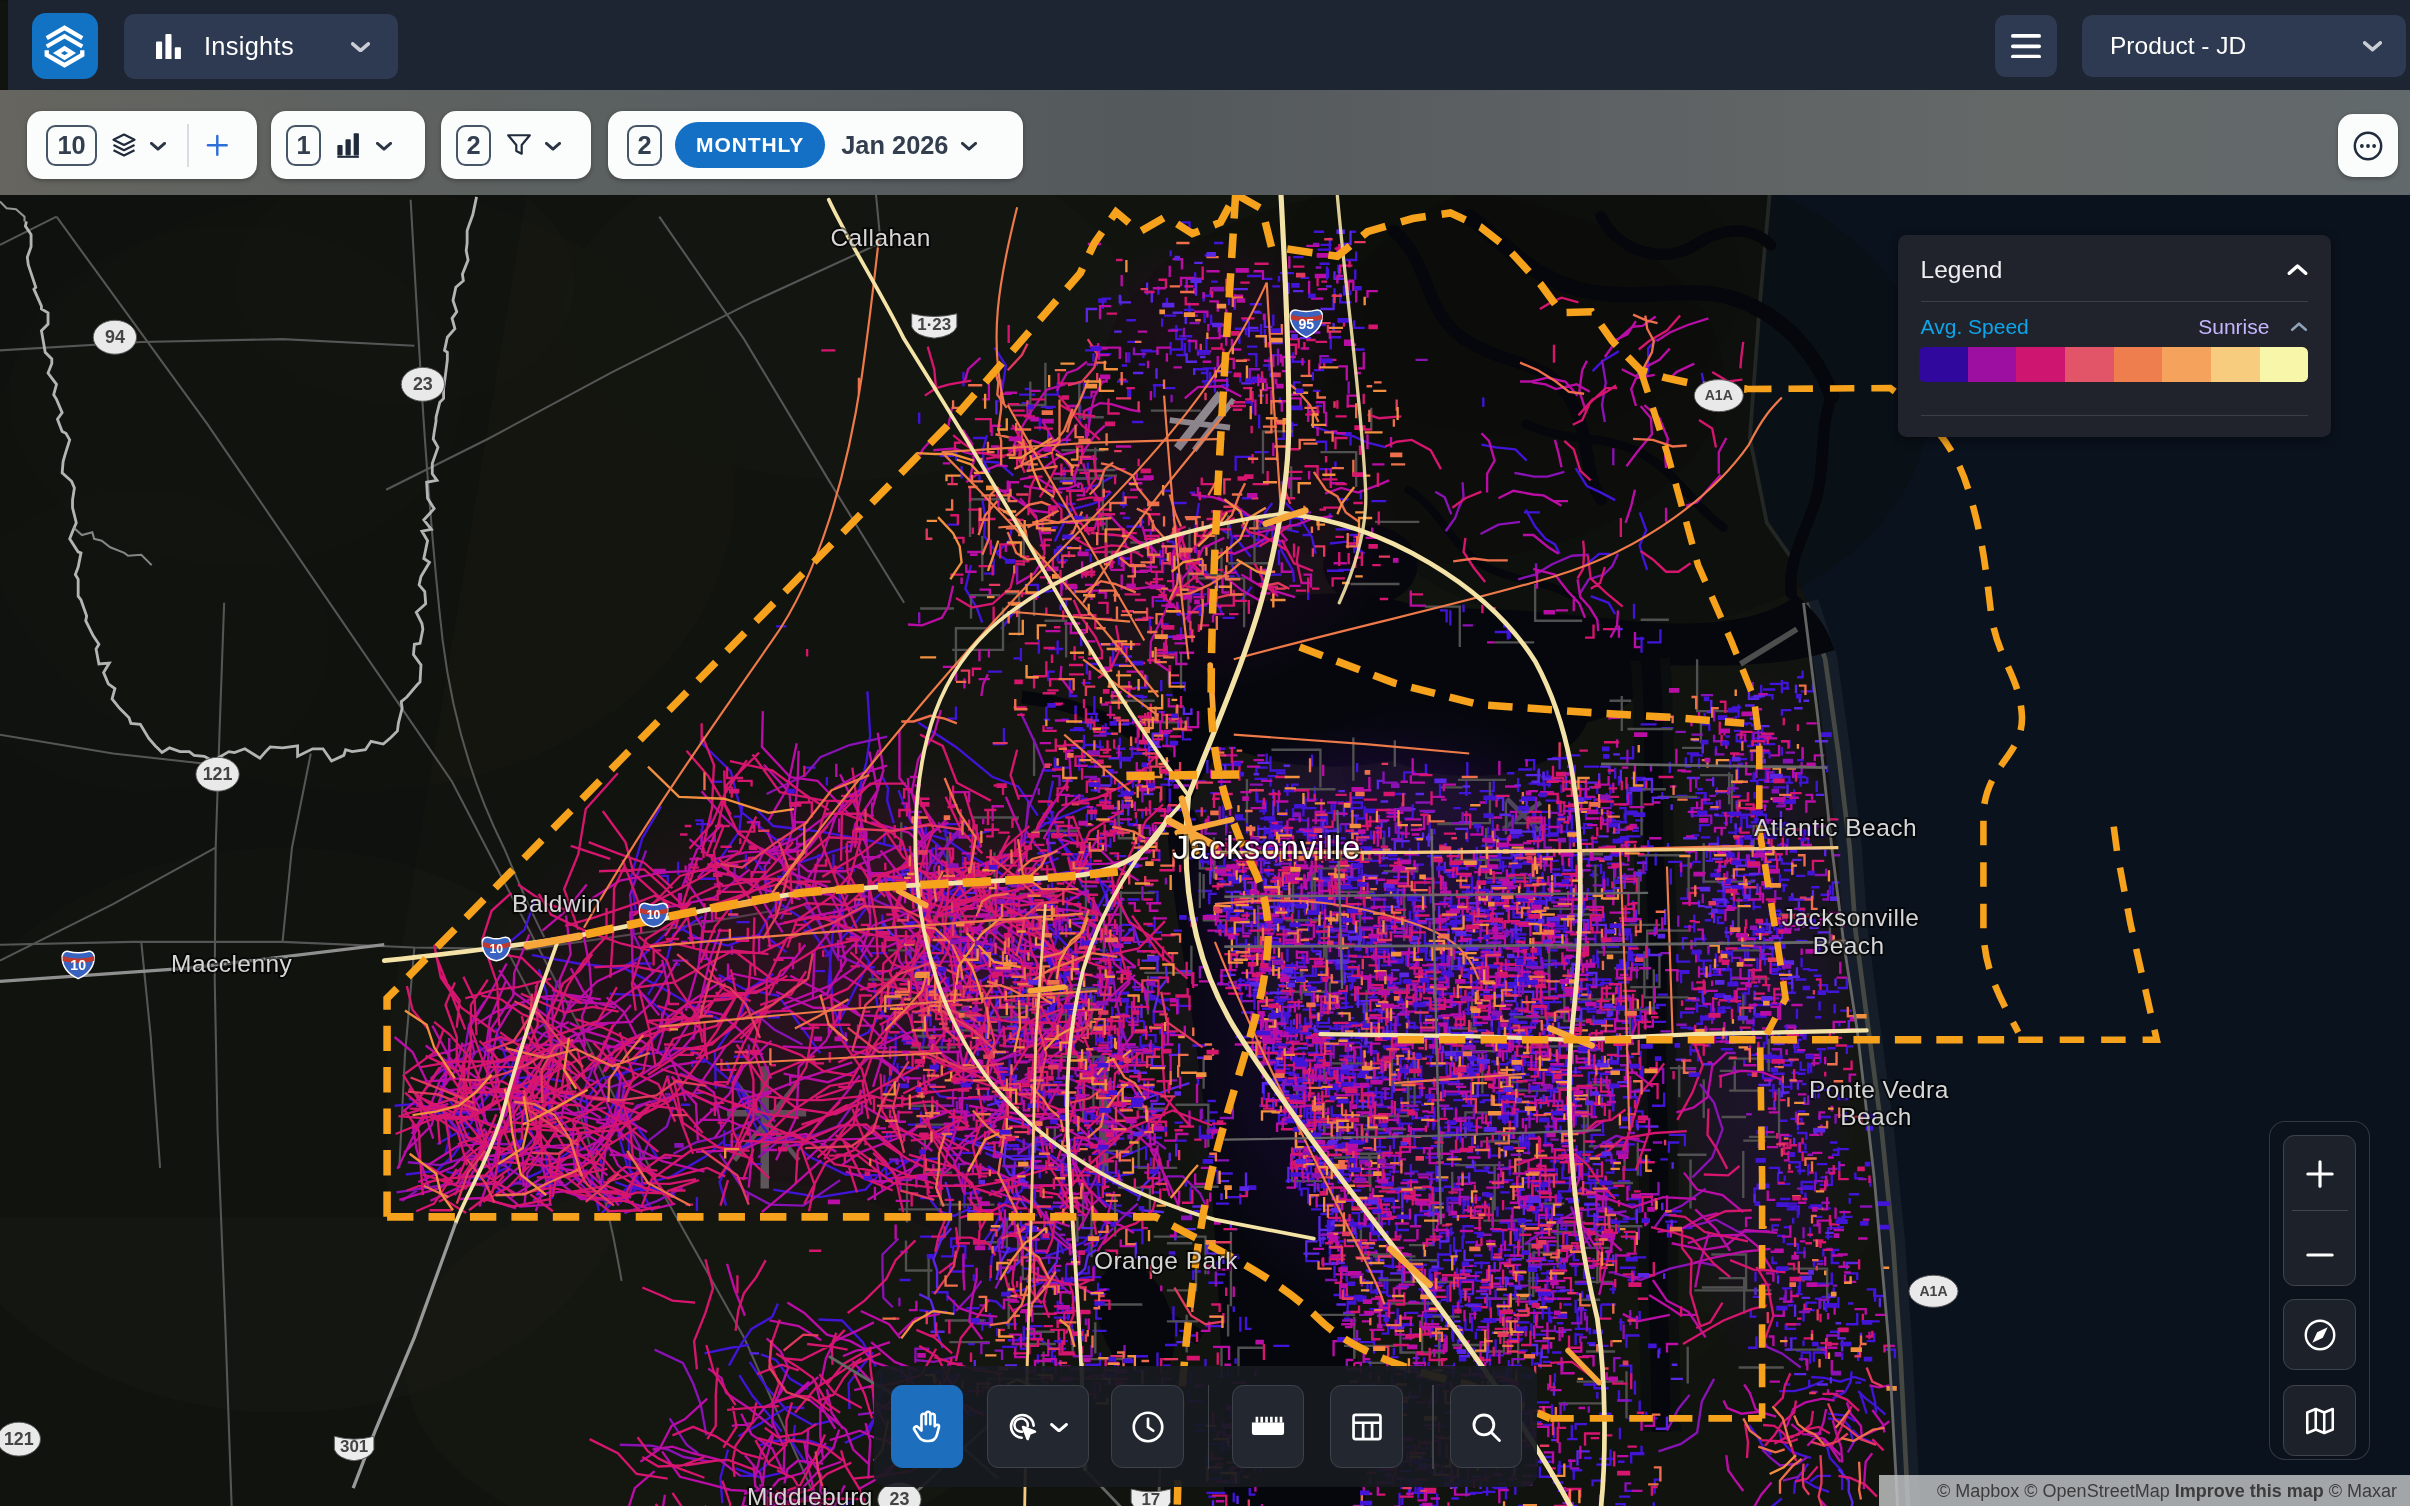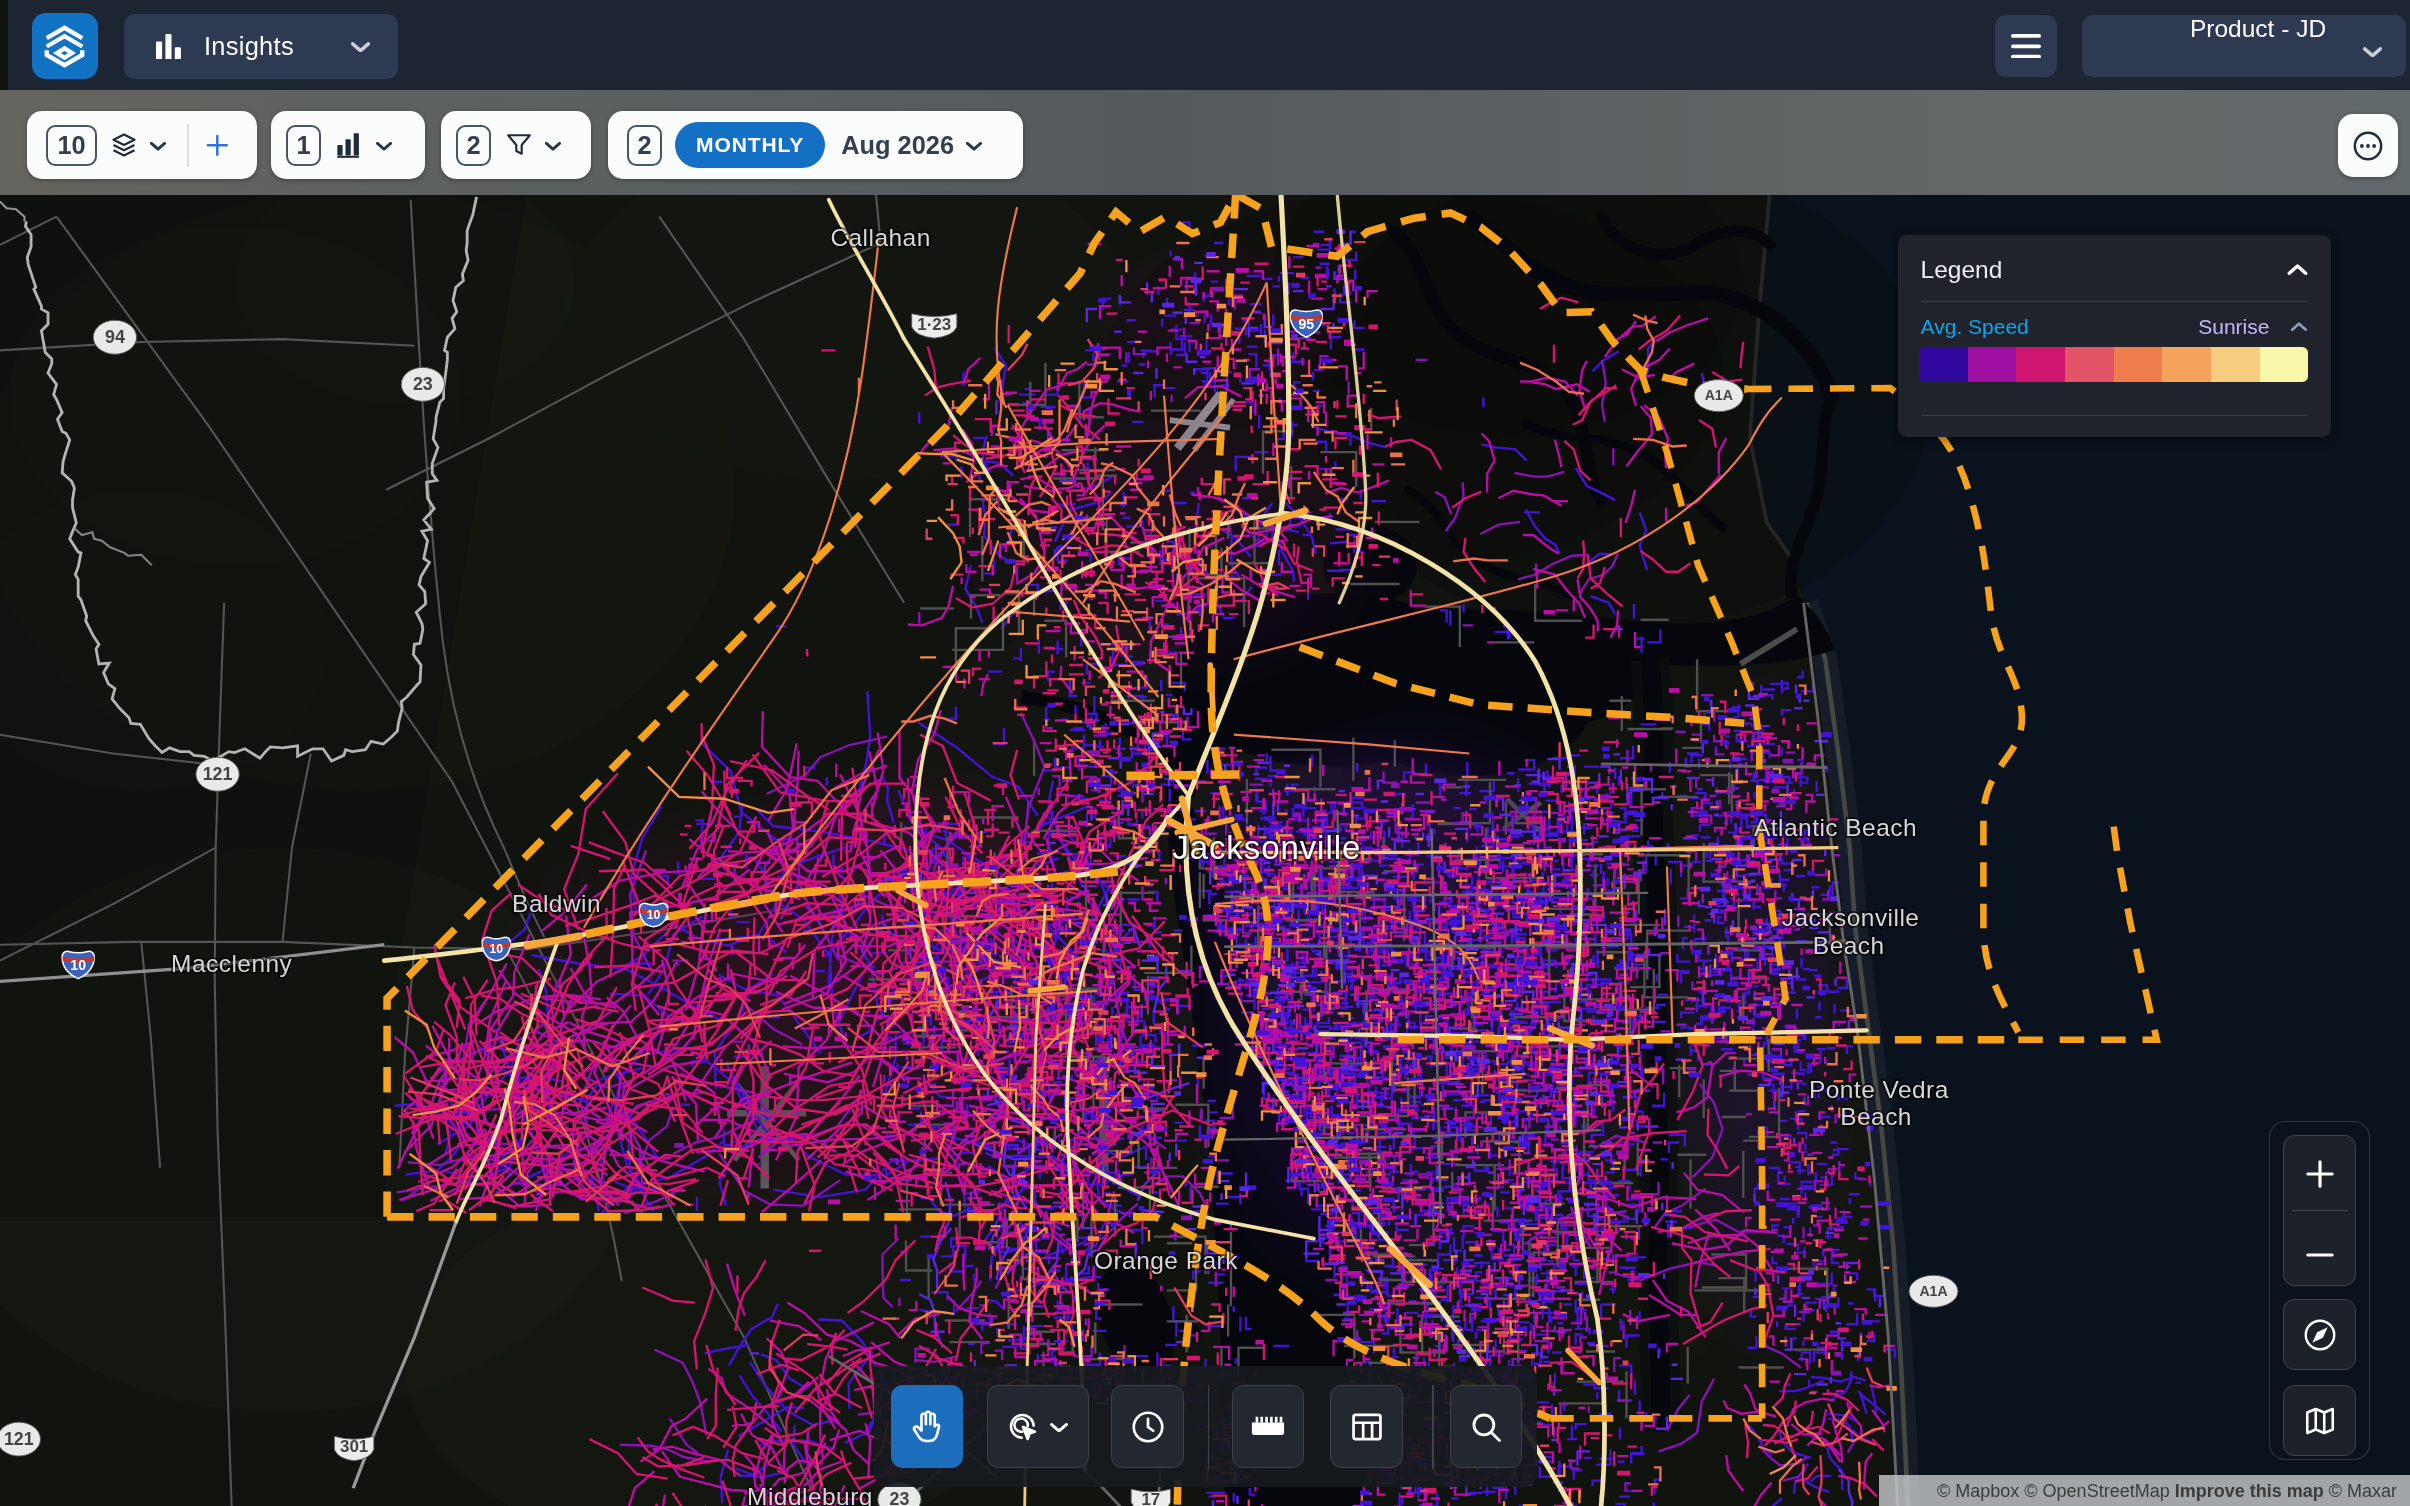--- a/index.html
+++ b/index.html
@@ -338,21 +338,21 @@
             <path d="M1.5 1.5 L8.5 7.5 L15.5 1.5" fill="none" stroke="#c9ced6" stroke-width="3.2" stroke-linecap="round" stroke-linejoin="round"></path>
           </svg></span>
       </div>
 <div class="nbtn" style="left:1987px;top:15px;width:62px;height:62px;align-items:center;justify-content:center">
         <svg width="30" height="24.5" viewBox="0 0 32 26" fill="#fff">
           <rect y="0" width="32" height="4" rx="2"></rect>
           <rect y="11" width="32" height="4" rx="2"></rect>
           <rect y="22" width="32" height="4" rx="2"></rect>
         </svg>
       </div>
-<div class="nbtn" style="left:2074px;top:15px;width:324px;height:62px;flex-direction:column;">
+<div class="nbtn" style="left:2074px;top:15px;width:324px;height:62px;">
         <span style="font-size:24.5px;margin-left:28px">Product - JD</span>
         <span style="margin-left:auto;margin-right:24.5px"><svg width="19" height="10.4" viewBox="0 0 17 9">
             <path d="M1.5 1.5 L8.5 7.5 L15.5 1.5" fill="none" stroke="#c9ced6" stroke-width="3.2" stroke-linecap="round" stroke-linejoin="round"></path>
           </svg></span>
       </div>
 </div>
 <div class="toolrow"></div>
 <div class="pill" style="left:27px;width:230px;">
       <div class="numbox" style="width:51px;margin-left:19px;">10</div>
       <svg style="margin-left:13px" width="28" height="28" viewBox="0 0 24 24" fill="none" stroke="#1f2a3a" stroke-width="1.9" stroke-linejoin="round">
@@ -385,21 +385,21 @@
       <svg style="margin-left:15px" width="26" height="26" viewBox="0 0 24 24" fill="none" stroke="#1f2a3a" stroke-width="2" stroke-linejoin="round">
         <path d="M2 3 H22 L14.5 12 V20 L9.5 17.5 V12 Z"></path>
       </svg>
       <span style="margin-left:13px"><svg width="16" height="8.5" viewBox="0 0 17 9">
           <path d="M1.5 1.5 L8.5 7.5 L15.5 1.5" fill="none" stroke="#2b3646" stroke-width="3.2" stroke-linecap="round" stroke-linejoin="round"></path>
         </svg></span>
     </div>
 <div class="pill" style="left:608px;width:415px;">
       <div class="numbox" style="width:35px;margin-left:19px;">2</div>
       <div style="margin-left:13px;height:46px;padding:8px 21px;border-radius:23.5px;background:#1470c4;color:#fff;display:flex;align-items:center;font-size:21px;font-weight:bold;letter-spacing:0.9px">MONTHLY</div>
-      <span style="margin-left:16px;font-size:25.4px;font-weight:bold;color:#333e4f">Aug 2026</span>
+      <span style="margin-left:16px;font-size:25.4px;font-weight:bold;color:#333e4f">Jan 2026</span>
       <span style="margin-left:12.2px"><svg width="16" height="8.5" viewBox="0 0 17 9">
           <path d="M1.5 1.5 L8.5 7.5 L15.5 1.5" fill="none" stroke="#2b3646" stroke-width="3.2" stroke-linecap="round" stroke-linejoin="round"></path>
         </svg></span>
     </div>
 <div class="pill" style="left:2338px;width:60px;height:63px;top:114px;align-items:center;justify-content:center">
       <svg width="32" height="32" viewBox="0 0 34 34" fill="none">
         <circle cx="17" cy="17" r="14" stroke="#202c3c" stroke-width="2.6"></circle>
         <circle cx="10.5" cy="17" r="2" fill="#202c3c"></circle>
         <circle cx="17" cy="17" r="2" fill="#202c3c"></circle>
         <circle cx="23.5" cy="17" r="2" fill="#202c3c"></circle>

